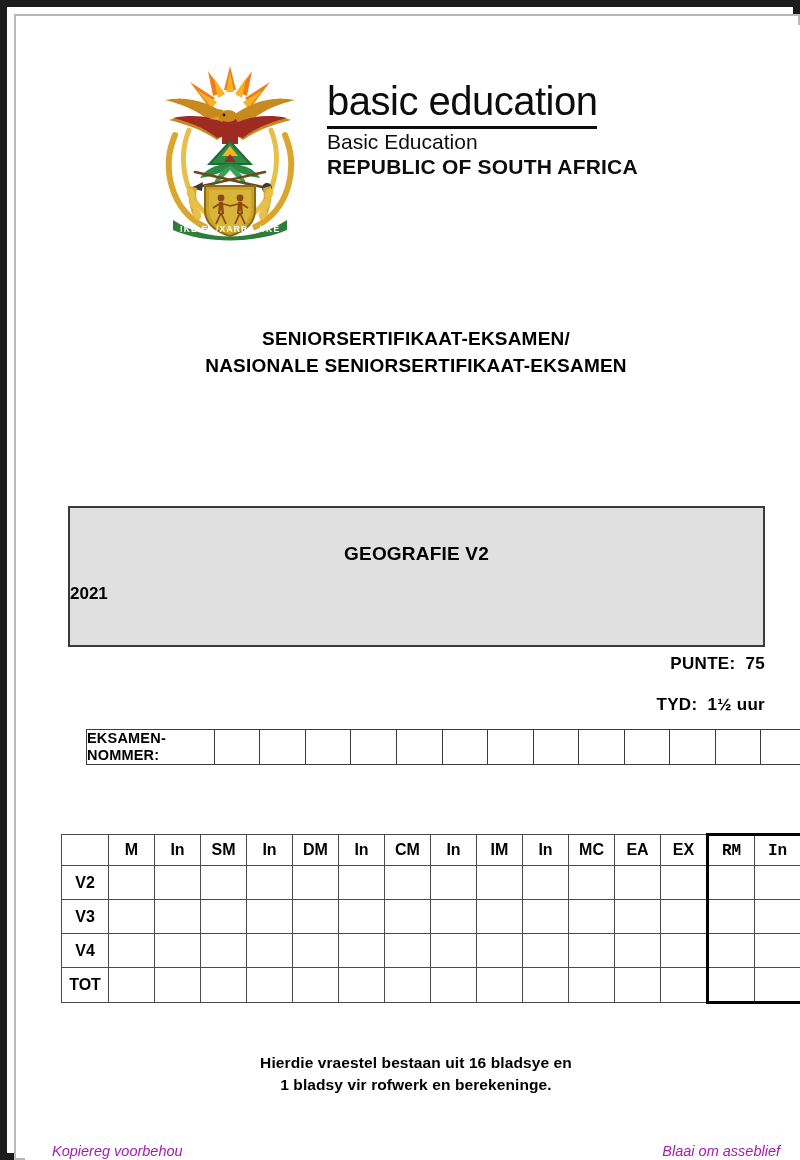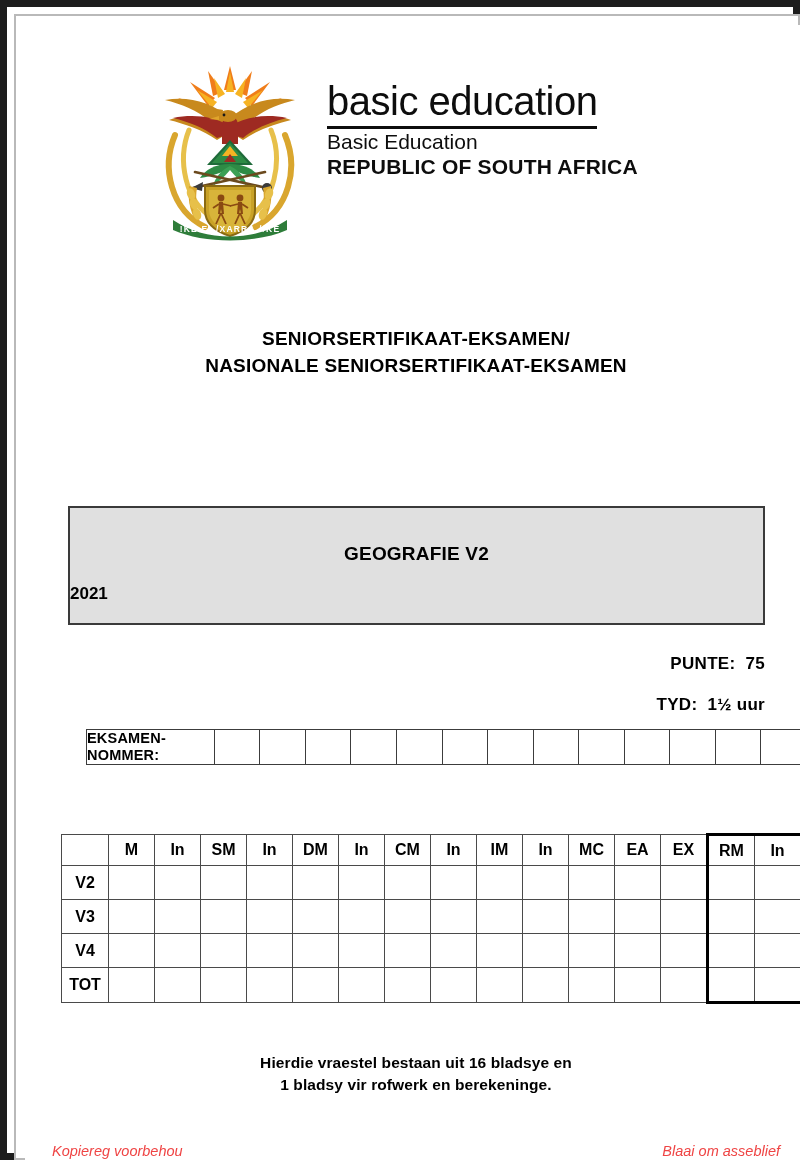--- a/index.html
+++ b/index.html
@@ -96,21 +96,21 @@
     line-height: 27px;
     letter-spacing: 0.2px;
   }
 
   
   #subject-box {
     position: absolute;
     left: 43px;
     top: 481px;
     width: 697px;
-    height: 119px;
+    height: 141px;
     box-sizing: border-box;
     background: #e0e0e0;
     border: 2px solid #3a3a3a;
   }
   #subject-name {
     position: absolute;
     left: 0; top: 35px;
     width: 693px;
     text-align: center;
     font-size: 19px;
@@ -201,21 +201,21 @@
   th.corner-blank { width: 46px; border-left: 1.5px solid #4a4a4a; }
   td.rowlabel {
     width: 46px;
     font-size: 16px;
     font-weight: 700;
     text-align: left;
     padding-left: 7px;
   }
   th.col-std, td.col-std { width: 45px; }
   .thickleft { border-left: 3px solid #000000 !important; }
-  .thicktop  { border-top: 3px solid #000000 !important; }
+  .thicktop  { border-top: 3px solid #000000 !important; font-family: Liberation Mono, monospace; }
   .thickbottom { border-bottom: 3px solid #000000 !important; }
   .thickright { border-right: 3px solid #000000 !important; }
 
   
   #pages-note {
     position: absolute;
     left: 0;
     top: 1027px;
     width: 782px;
     text-align: center;
@@ -228,21 +228,21 @@
   
   #footer {
     position: absolute;
     left: 27px;
     top: 1118px;
     width: 728px;
     display: flex;
     justify-content: space-between;
     font-size: 14.5px;
     font-style: italic;
-    color: #ef4444;
+    color: #a21caf;
   }
 </style>
 </head>
 <body>
 
 <div id="page-frame">
   <div id="page-inner">
     <div id="page-body">
 
       <div id="letterhead">

